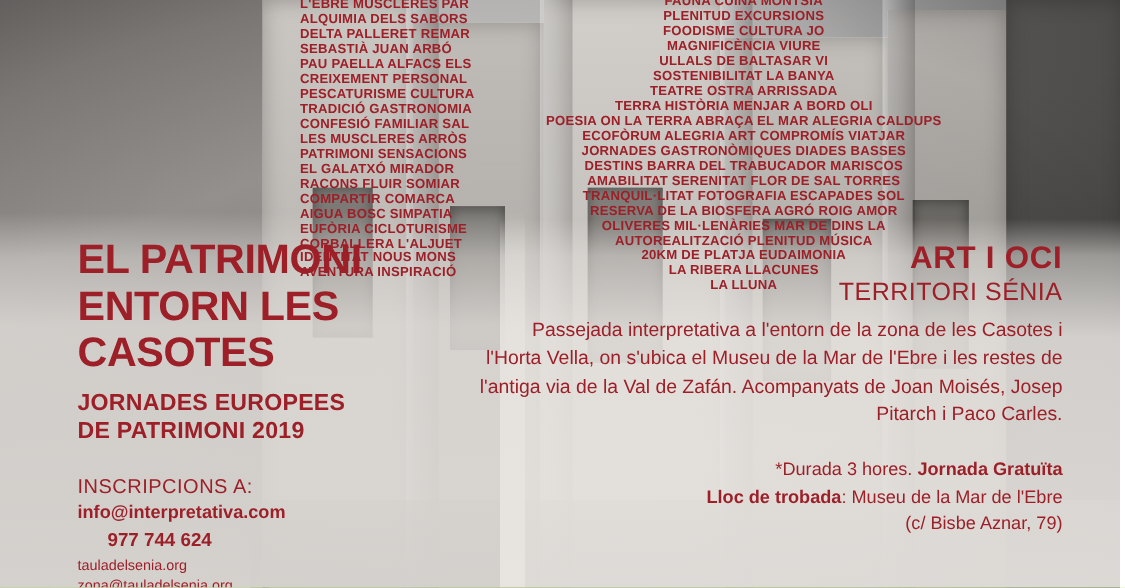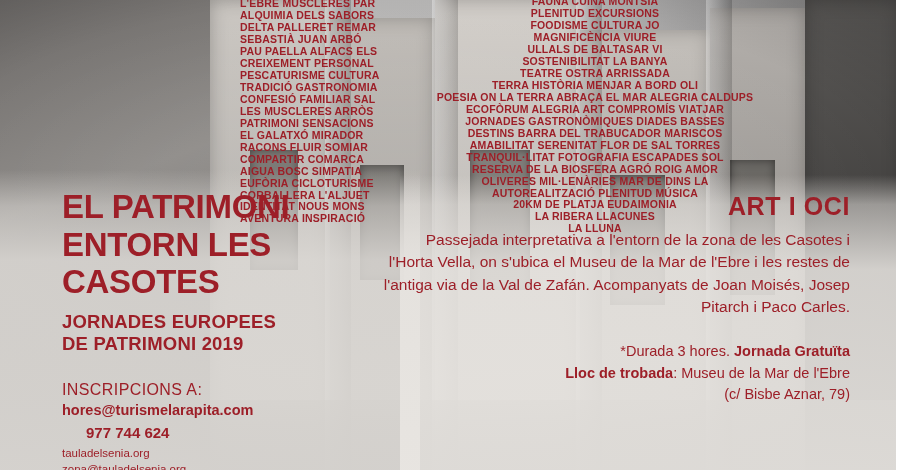--- a/index.html
+++ b/index.html
@@ -269,30 +269,31 @@
     <div class="title">
       <div>EL PATRIMONI</div>
       <div>ENTORN LES</div>
       <div>CASOTES</div>
     </div>
     <div class="subtitle">
       <div>JORNADES EUROPEES</div>
       <div>DE PATRIMONI 2019</div>
     </div>
     <div class="insc-label">INSCRIPCIONS A:</div>
-    <div class="insc-mail">hores@turismelarapita.com</div>
+    <div class="insc-mail">info@interpretativa.com</div>
     <div class="insc-phone">977 744 624</div>
     <div class="insc-web">
       <div>tauladelsenia.org</div>
       <div>zona@tauladelsenia.org</div>
     </div>
   </div>
 
   <div class="right-block">
     <div class="r-title">ART I OCI</div>
+    <div class="r-sub">TERRITORI SÉNIA</div>
     <div class="r-body">Passejada interpretativa a l'entorn de la zona de les Casotes i l'Horta Vella, on s'ubica el Museu de la Mar de l'Ebre i les restes de l'antiga via de la Val de Zafán. Acompanyats de Joan Moisés, Josep Pitarch i Paco Carles.</div>
     <div class="r-foot">
       <span class="line">
         <span>*Durada</span>
         <span>3 hores.</span>
         <b>Jornada Gratuïta</b>
       </span>
       <span class="line">
         <b>Lloc de trobada</b><span>: Museu de la Mar de l'Ebre</span>
       </span>

